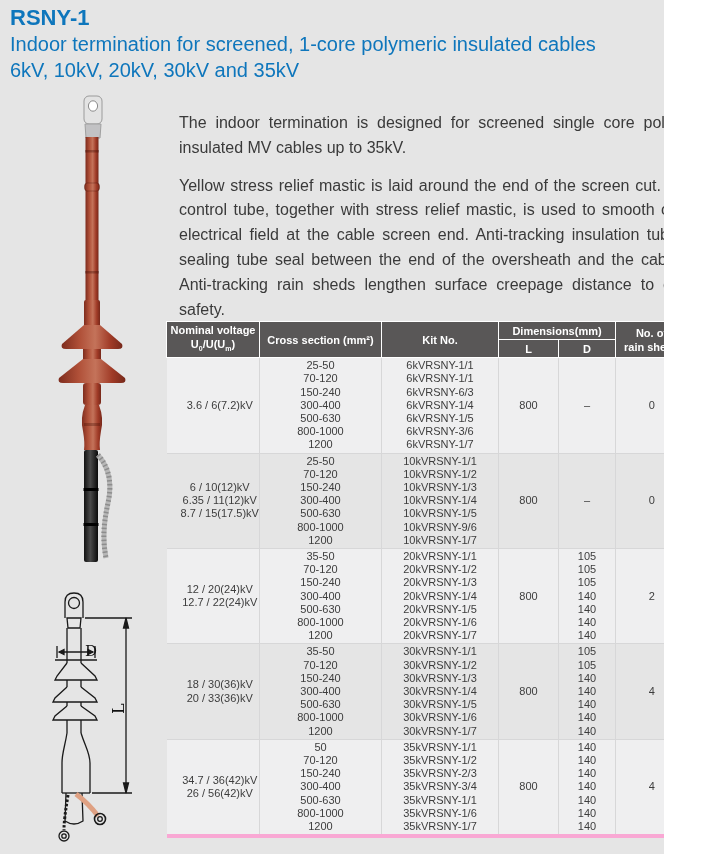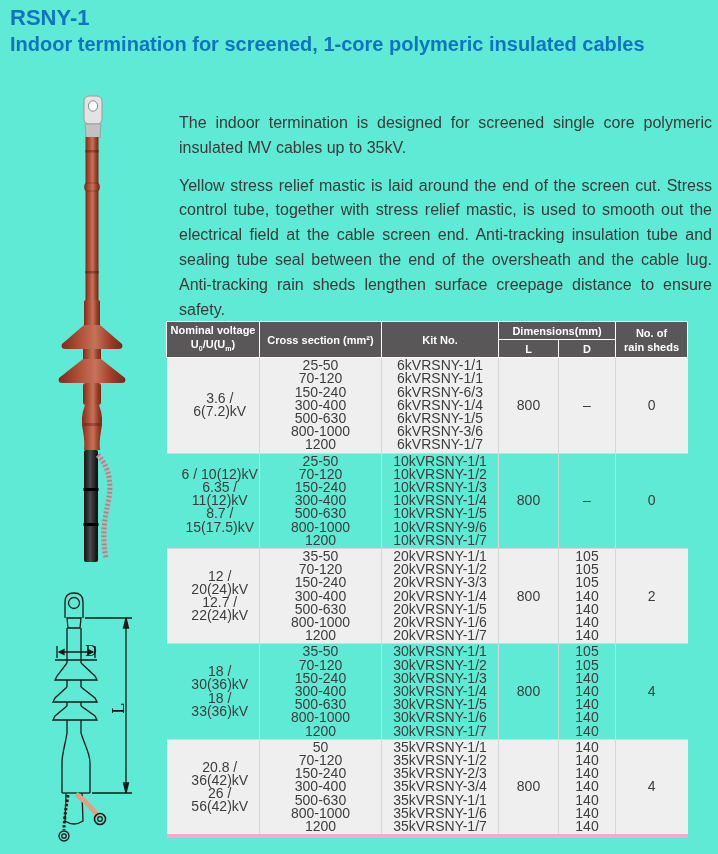--- a/index.html
+++ b/index.html
@@ -1,55 +1,56 @@
 <!DOCTYPE html>
 <html><head>
 <meta charset="utf-8">
 <style>
   html,body{margin:0;padding:0;background:#fff;}
-  .page{position:relative;width:718px;height:854px;background:#5eead4;overflow:hidden;
+  .page{position:relative;width:664px;height:854px;background:#e5e5e5;overflow:hidden;
         font-family:"Liberation Sans",sans-serif;}
 
   
   .titleblock{position:absolute;left:10px;top:4px;color:#0e76bc;}
   .titleblock h1{margin:0;font-size:22px;line-height:27px;font-weight:bold;}
-  .titleblock h2{margin:0;font-size:20px;line-height:26px;font-weight:bold;}
+  .titleblock h2{margin:0;font-size:20px;line-height:26px;font-weight:normal;}
 
   
   .intro{position:absolute;left:179px;top:111px;width:533px;}
   .intro p{margin:0 0 13px 0;font-size:16px;line-height:1.55;color:#3a3a3a;
            text-align:justify;}
 
   
   .photo{position:absolute;left:42px;top:93px;}
   .diagram{position:absolute;left:10px;top:588px;}
 
   
   table.spec{position:absolute;left:166px;top:321px;width:521px;
              border-collapse:collapse;table-layout:fixed;
              border-bottom:4px solid #f9a8d4;}
   table.spec th{background:#595757;color:#fff;font-size:11px;font-weight:bold;
                 border:1.5px solid #fff;padding:1px 0;line-height:14px;}
   table.spec th sub{font-size:7px;}
-  table.spec td{font-size:14px;color:#3d3d3d;text-align:center;
+  table.spec td{font-size:11px;color:#3d3d3d;text-align:center;
                 vertical-align:middle;line-height:13.2px;padding:1px 0;margin-top:45px;}
   table.spec tbody tr{height:94px;}
   table.spec tbody tr.shade{background:#efeff0;}
   table.spec tbody td + td{border-left:1px solid #d7d7d8;}
   table.spec tbody tr + tr td{border-top:1px solid #d7d7d8;}
   td.c-volt{text-align:left;padding-left:14px !important;}
 </style>
 </head>
 <body>
 
 <div class="page">
 
   <div class="titleblock">
     <h1>RSNY-1</h1>
     <h2>Indoor termination for screened, 1-core polymeric insulated cables</h2>
+    <h2>6kV, 10kV, 20kV, 30kV and 35kV</h2>
   </div>
 
   <div class="intro">
     <p>The indoor termination is designed for screened single core polymeric insulated MV cables up to 35kV.</p>
     <p>Yellow stress relief mastic is laid around the end of the screen cut. Stress control tube, together with stress relief mastic, is used to smooth out the electrical field at the cable screen end. Anti-tracking insulation tube and sealing tube seal between the end of the oversheath and the cable lug. Anti-tracking rain sheds lengthen surface creepage distance to ensure safety.</p>
   </div>
 
   <svg class="photo" width="100" height="475" viewBox="0 0 100 475">
     <defs>
       <linearGradient id="redg" x1="0" y1="0" x2="1" y2="0">
@@ -244,21 +245,21 @@
             <div>70-120</div>
             <div>150-240</div>
             <div>300-400</div>
             <div>500-630</div>
             <div>800-1000</div>
             <div>1200</div>
           </td>
           <td>
             <div>20kVRSNY-1/1</div>
             <div>20kVRSNY-1/2</div>
-            <div>20kVRSNY-3/3</div>
+            <div>20kVRSNY-1/3</div>
             <div>20kVRSNY-1/4</div>
             <div>20kVRSNY-1/5</div>
             <div>20kVRSNY-1/6</div>
             <div>20kVRSNY-1/7</div>
           </td>
           <td>
             <div>800</div>
           </td>
           <td>
             <div>105</div>
@@ -269,21 +270,21 @@
             <div>140</div>
             <div>140</div>
           </td>
           <td>
             <div>2</div>
           </td>
         </tr>
         <tr>
           <td class="c-volt">
             <div>18 / 30(36)kV</div>
-            <div>18 / 33(36)kV</div>
+            <div>20 / 33(36)kV</div>
           </td>
           <td>
             <div>35-50</div>
             <div>70-120</div>
             <div>150-240</div>
             <div>300-400</div>
             <div>500-630</div>
             <div>800-1000</div>
             <div>1200</div>
           </td>
@@ -307,21 +308,21 @@
             <div>140</div>
             <div>140</div>
             <div>140</div>
           </td>
           <td>
             <div>4</div>
           </td>
         </tr>
         <tr class="shade">
           <td class="c-volt">
-            <div>20.8 / 36(42)kV</div>
+            <div>34.7 / 36(42)kV</div>
             <div>26 / 56(42)kV</div>
           </td>
           <td>
             <div>50</div>
             <div>70-120</div>
             <div>150-240</div>
             <div>300-400</div>
             <div>500-630</div>
             <div>800-1000</div>
             <div>1200</div>

